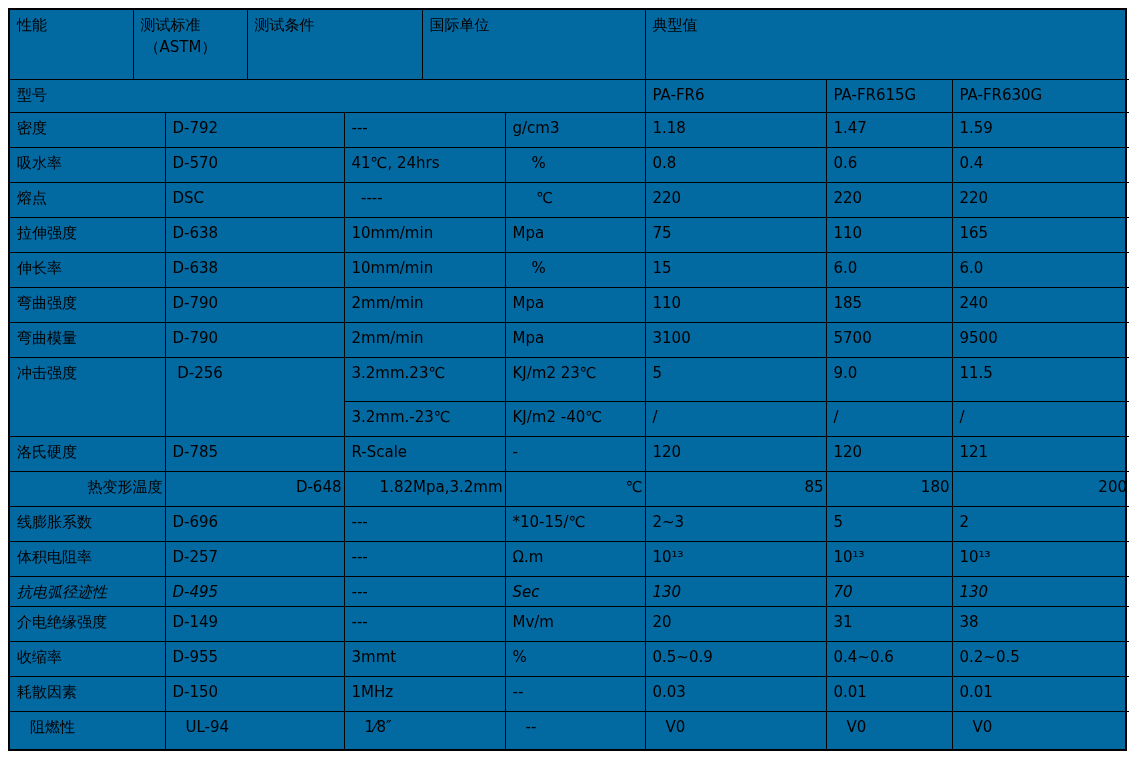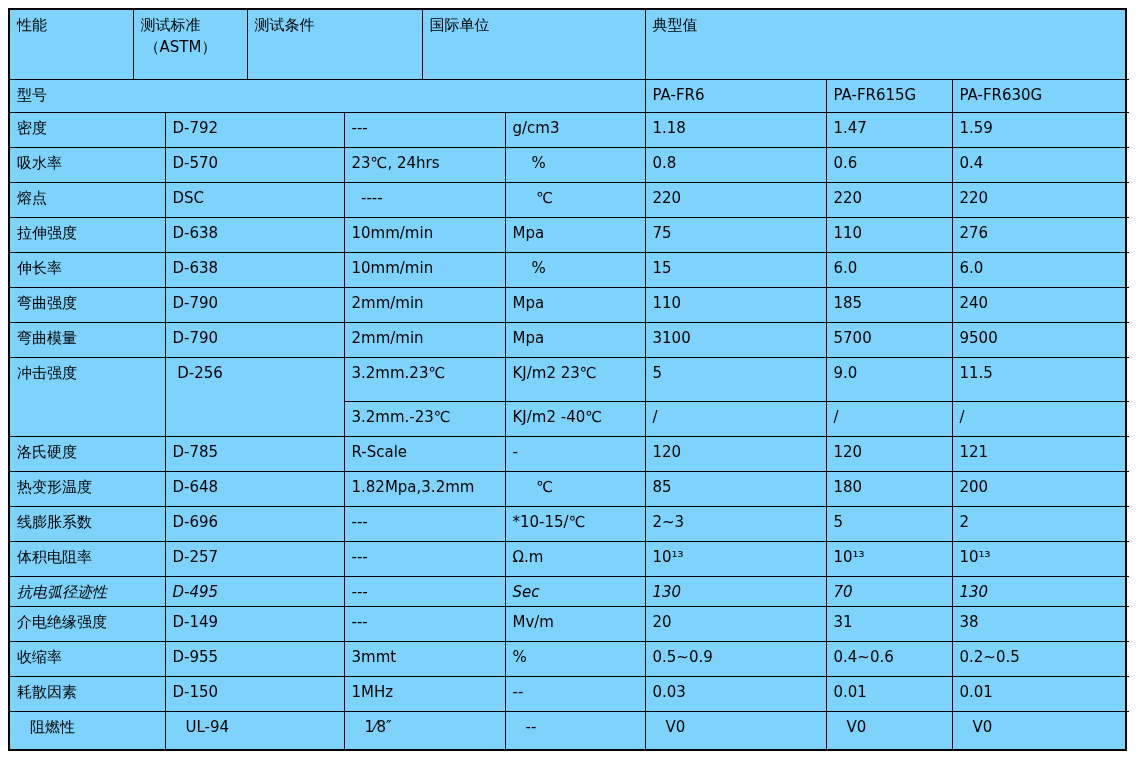--- a/index.html
+++ b/index.html
@@ -2,21 +2,21 @@
 <html><head>
 <meta charset="utf-8">
 <style>
   html,body { margin:0; padding:0; }
   body {
     width:1137px; height:760px; background:#ffffff; position:relative;
     font-family:"DejaVu Sans", sans-serif; font-size:15px; color:#000;
   }
   .table-wrap {
     position:absolute; left:8px; top:8px; width:1119px;
-    border:2px solid #000; box-sizing:border-box; background:#7dd3fc;
+    border:2px solid #000; box-sizing:border-box; background:#0369a1;
   }
   table.tbl { border-collapse:collapse; table-layout:fixed; width:100%; }
   table.tbl td {
     border-right:1px solid #000; border-bottom:1px solid #000;
     padding:5px 2px 2px 7px; vertical-align:top; overflow:hidden;
     line-height:1.45; box-sizing:border-box; white-space:nowrap;
   }
   table.tbl td:last-child { border-right:none; }
   table.body-tbl tr:last-child td { border-bottom:none;padding-left:20px; }
   tr.r-head td { height:69px; }
@@ -74,21 +74,21 @@
           <td>D-792</td>
           <td>---</td>
           <td>g/cm3</td>
           <td>1.18</td>
           <td>1.47</td>
           <td>1.59</td>
         </tr>
         <tr style="height: 35px;">
           <td>吸水率</td>
           <td>D-570</td>
-          <td>23℃, 24hrs</td>
+          <td>41℃, 24hrs</td>
           <td>&nbsp;&nbsp;&nbsp;&nbsp;%</td>
           <td>0.8</td>
           <td>0.6</td>
           <td>0.4</td>
         </tr>
         <tr style="height: 35px; margin-left: 43px;">
           <td>熔点</td>
           <td>DSC</td>
           <td>&nbsp;&nbsp;----</td>
           <td>&nbsp;&nbsp;&nbsp;&nbsp;&nbsp;℃</td>
@@ -96,21 +96,21 @@
           <td>220</td>
           <td>220</td>
         </tr>
         <tr style="height: 35px;">
           <td>拉伸强度</td>
           <td>D-638</td>
           <td>10mm/min</td>
           <td>Mpa</td>
           <td>75</td>
           <td>110</td>
-          <td>276</td>
+          <td>165</td>
         </tr>
         <tr style="height: 35px;">
           <td>伸长率</td>
           <td>D-638</td>
           <td>10mm/min</td>
           <td>&nbsp;&nbsp;&nbsp;&nbsp;%</td>
           <td>15</td>
           <td>6.0</td>
           <td>6.0</td>
         </tr>
@@ -150,21 +150,21 @@
         </tr>
         <tr style="height: 35px;">
           <td>洛氏硬度</td>
           <td>D-785</td>
           <td>R-Scale</td>
           <td>-</td>
           <td>120</td>
           <td>120</td>
           <td>121</td>
         </tr>
-        <tr style="height: 35px;">
+        <tr style="height: 35px; text-align: right;">
           <td>热变形温度</td>
           <td>D-648</td>
           <td>1.82Mpa,3.2mm</td>
           <td>&nbsp;&nbsp;&nbsp;&nbsp;&nbsp;℃</td>
           <td>85</td>
           <td>180</td>
           <td>200</td>
         </tr>
         <tr style="height: 35px;">
           <td>线膨胀系数</td>

